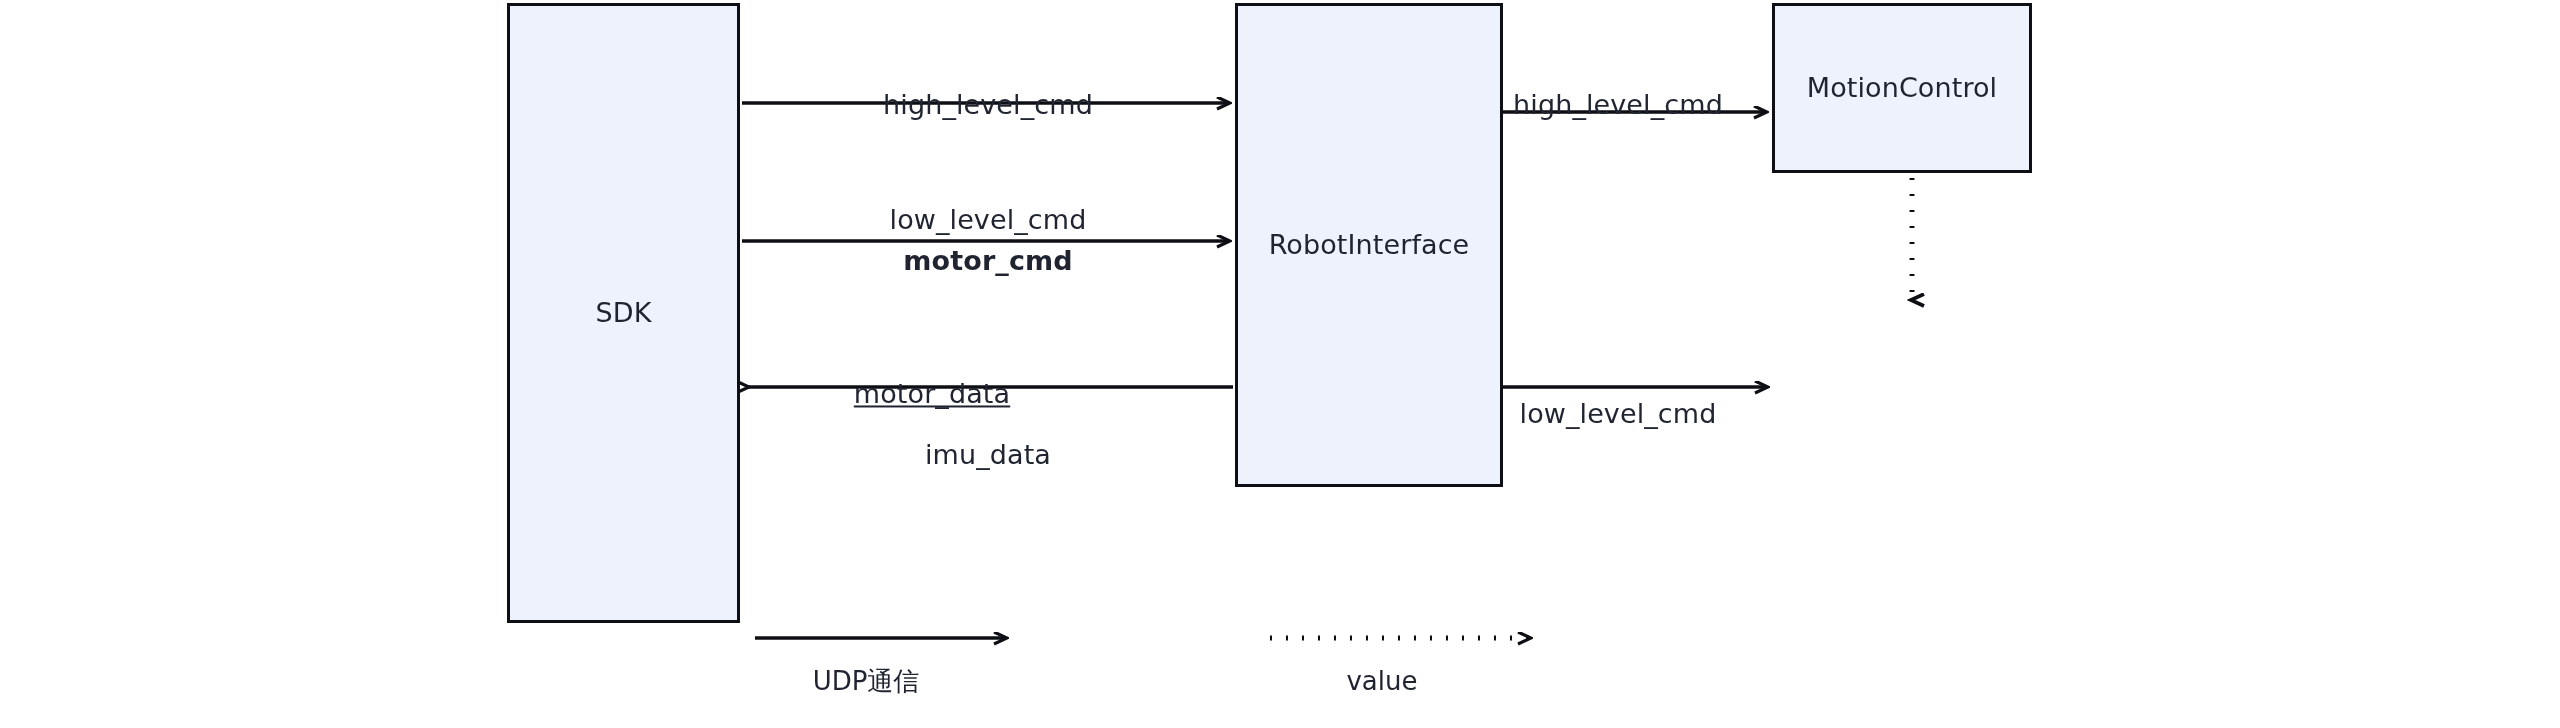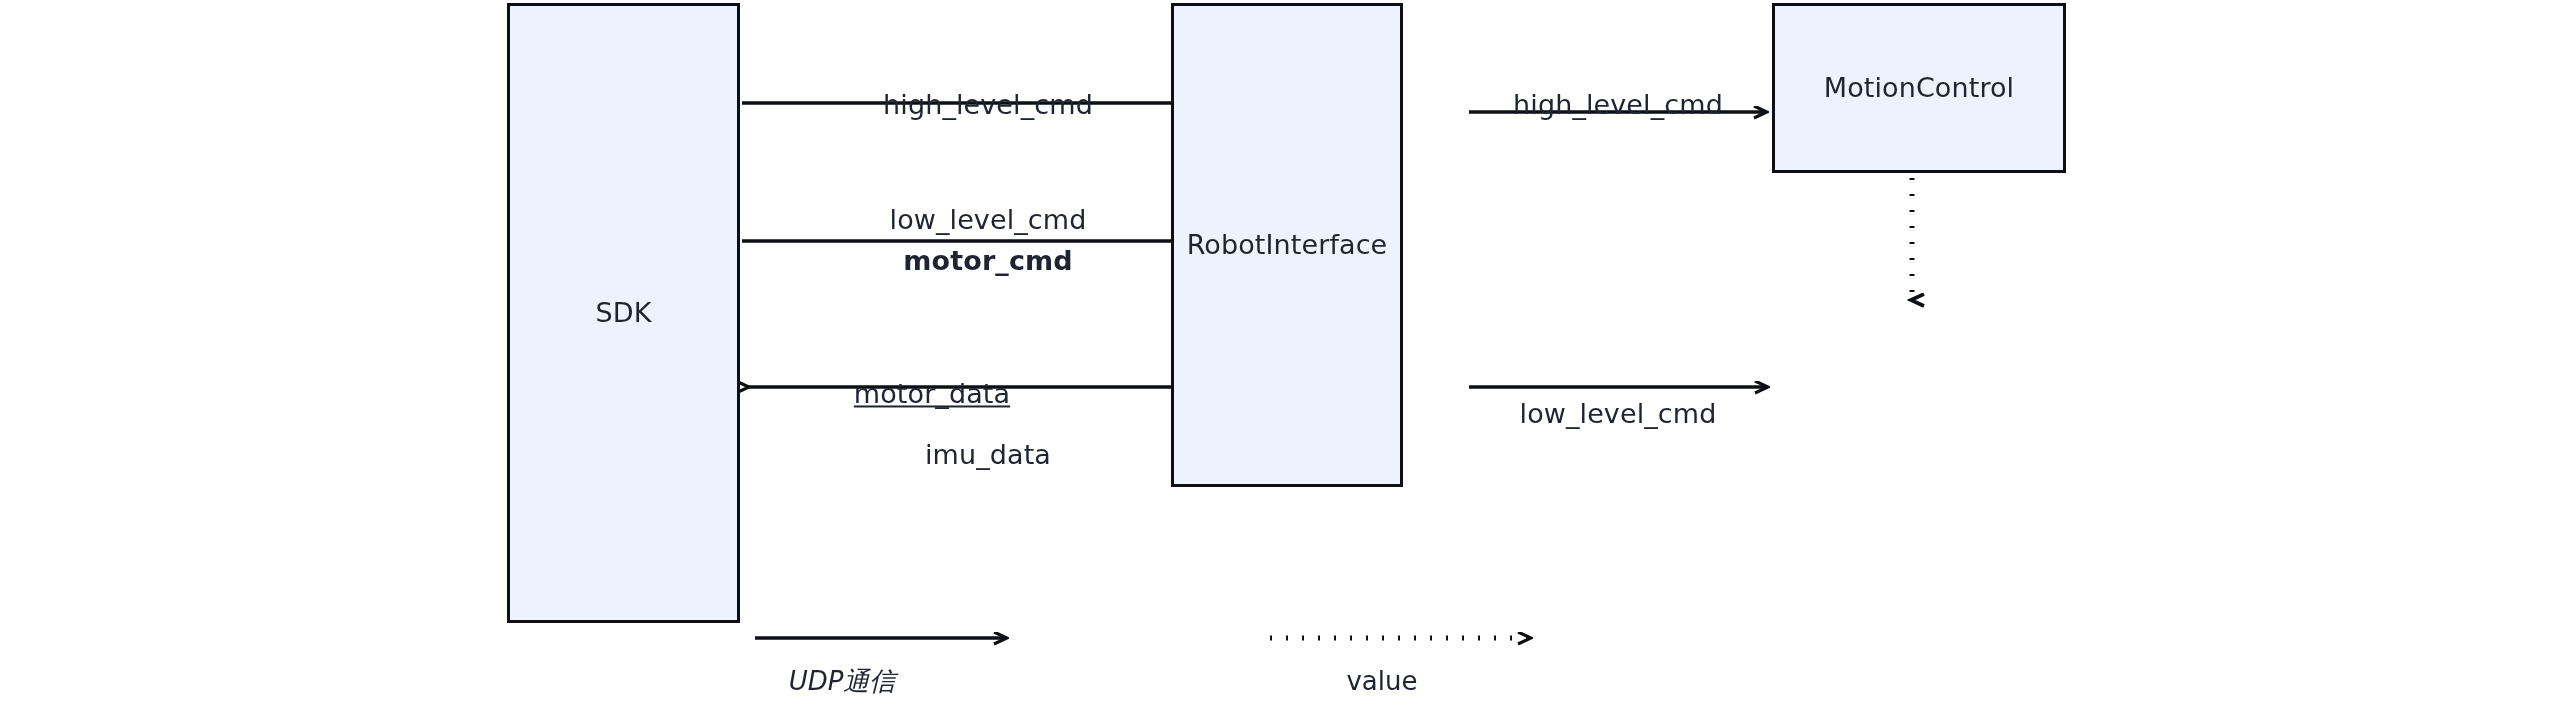--- a/index.html
+++ b/index.html
@@ -96,40 +96,40 @@
 
     <line x1="755" y1="638" x2="1006" y2="638" stroke="#0d0f14" stroke-width="3.6" marker-end="url(#arrow-right)"></line>
 
     <line x1="1270" y1="638" x2="1530" y2="638" stroke="#0d0f14" stroke-width="5" stroke-linecap="butt" stroke-dasharray="2 14" marker-end="url(#arrow-right)"></line>
   </svg>
 
   <div class="node-box" style="left:507px; top:3px; width:233px; height:620px;">
     <span class="node-label">SDK</span>
   </div>
 
-  <div class="node-box" style="left:1171px; top:3px; width:232px; height:484px;justify-content:center;">
+  <div class="node-box" style="left:1235px; top:3px; width:268px; height:484px;justify-content:center;">
     <span class="node-label">RobotInterface</span>
   </div>
 
-  <div class="node-box" style="left:1772px; top:3px; width:294px; height:170px;justify-content:center;">
+  <div class="node-box" style="left:1772px; top:3px; width:260px; height:170px;justify-content:center;">
     <span class="node-label">MotionControl</span>
   </div>
 
 
   <div class="edge-label" style="left:988px; top:66px;">high_level_cmd</div>
 
   <div class="edge-label" style="left:988px; top:181px;">low_level_cmd</div>
 
   <div class="edge-label" style="left:988px; top:222px;font-weight:bold;">motor_cmd</div>
 
   <div class="edge-label" style="left:932px; top:355px;text-decoration:underline;">motor_data</div>
 
   <div class="edge-label" style="left:988px; top:416px;">imu_data</div>
 
   <div class="edge-label" style="left:1618px; top:66px;">high_level_cmd</div>
 
   <div class="edge-label" style="left:1618px; top:375px;">low_level_cmd</div>
 
-  <div class="legend-label" style="left:842px; top:682px;font-style:italic;">UDP通信</div>
+  <div class="legend-label" style="left:866px; top:682px;">UDP通信</div>
 
   <div class="legend-label" style="left:1382px; top:682px;">value</div>
 
 </div>
 
 </body></html>

